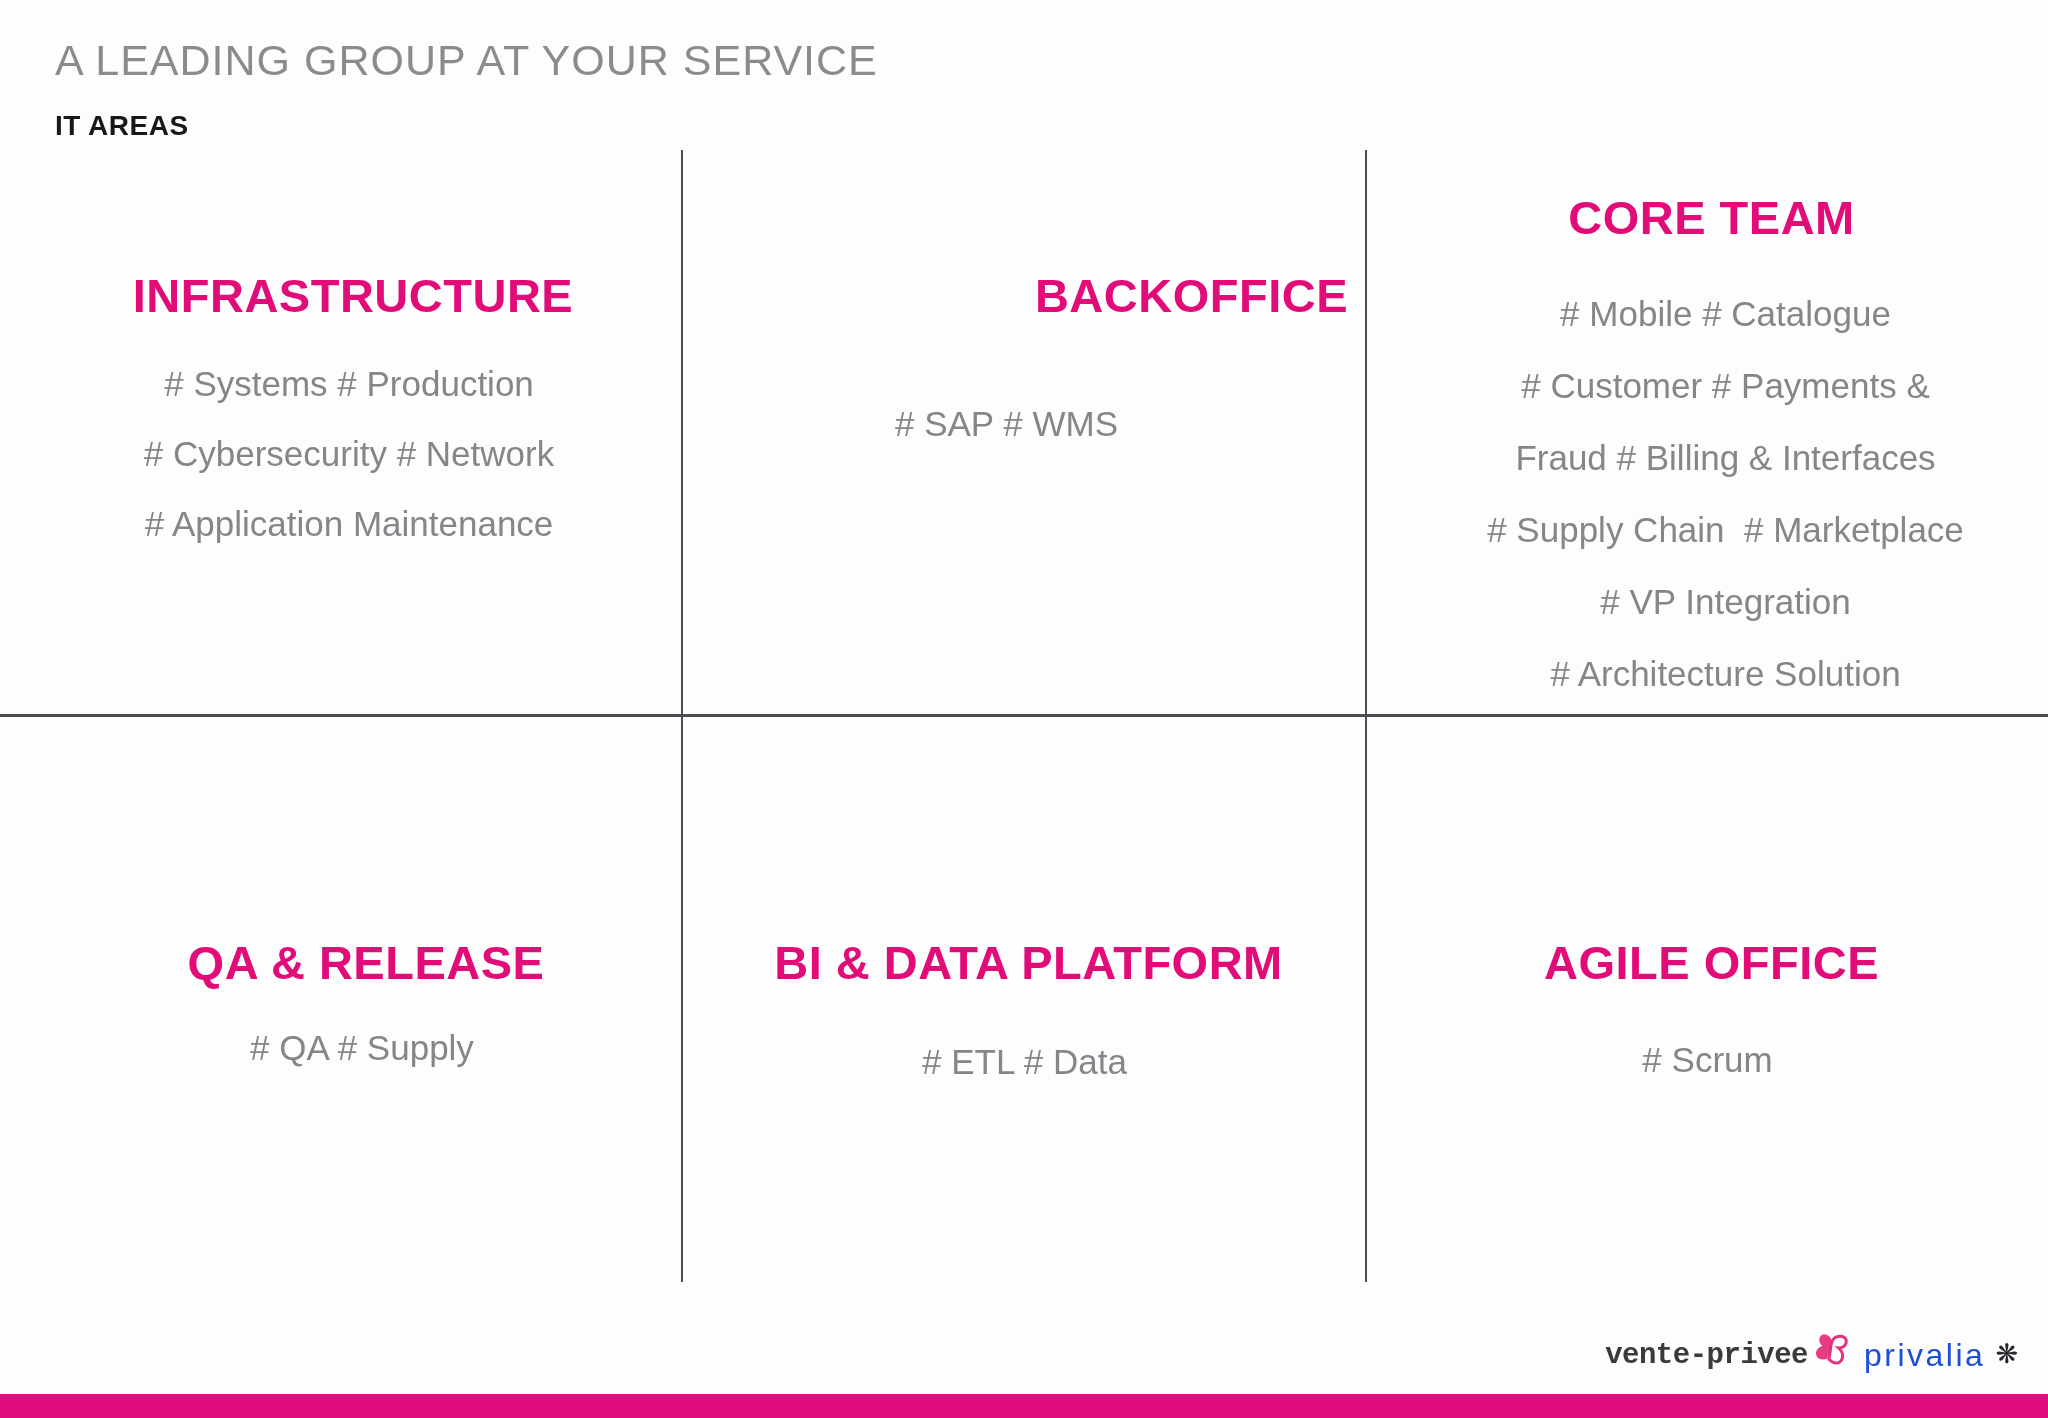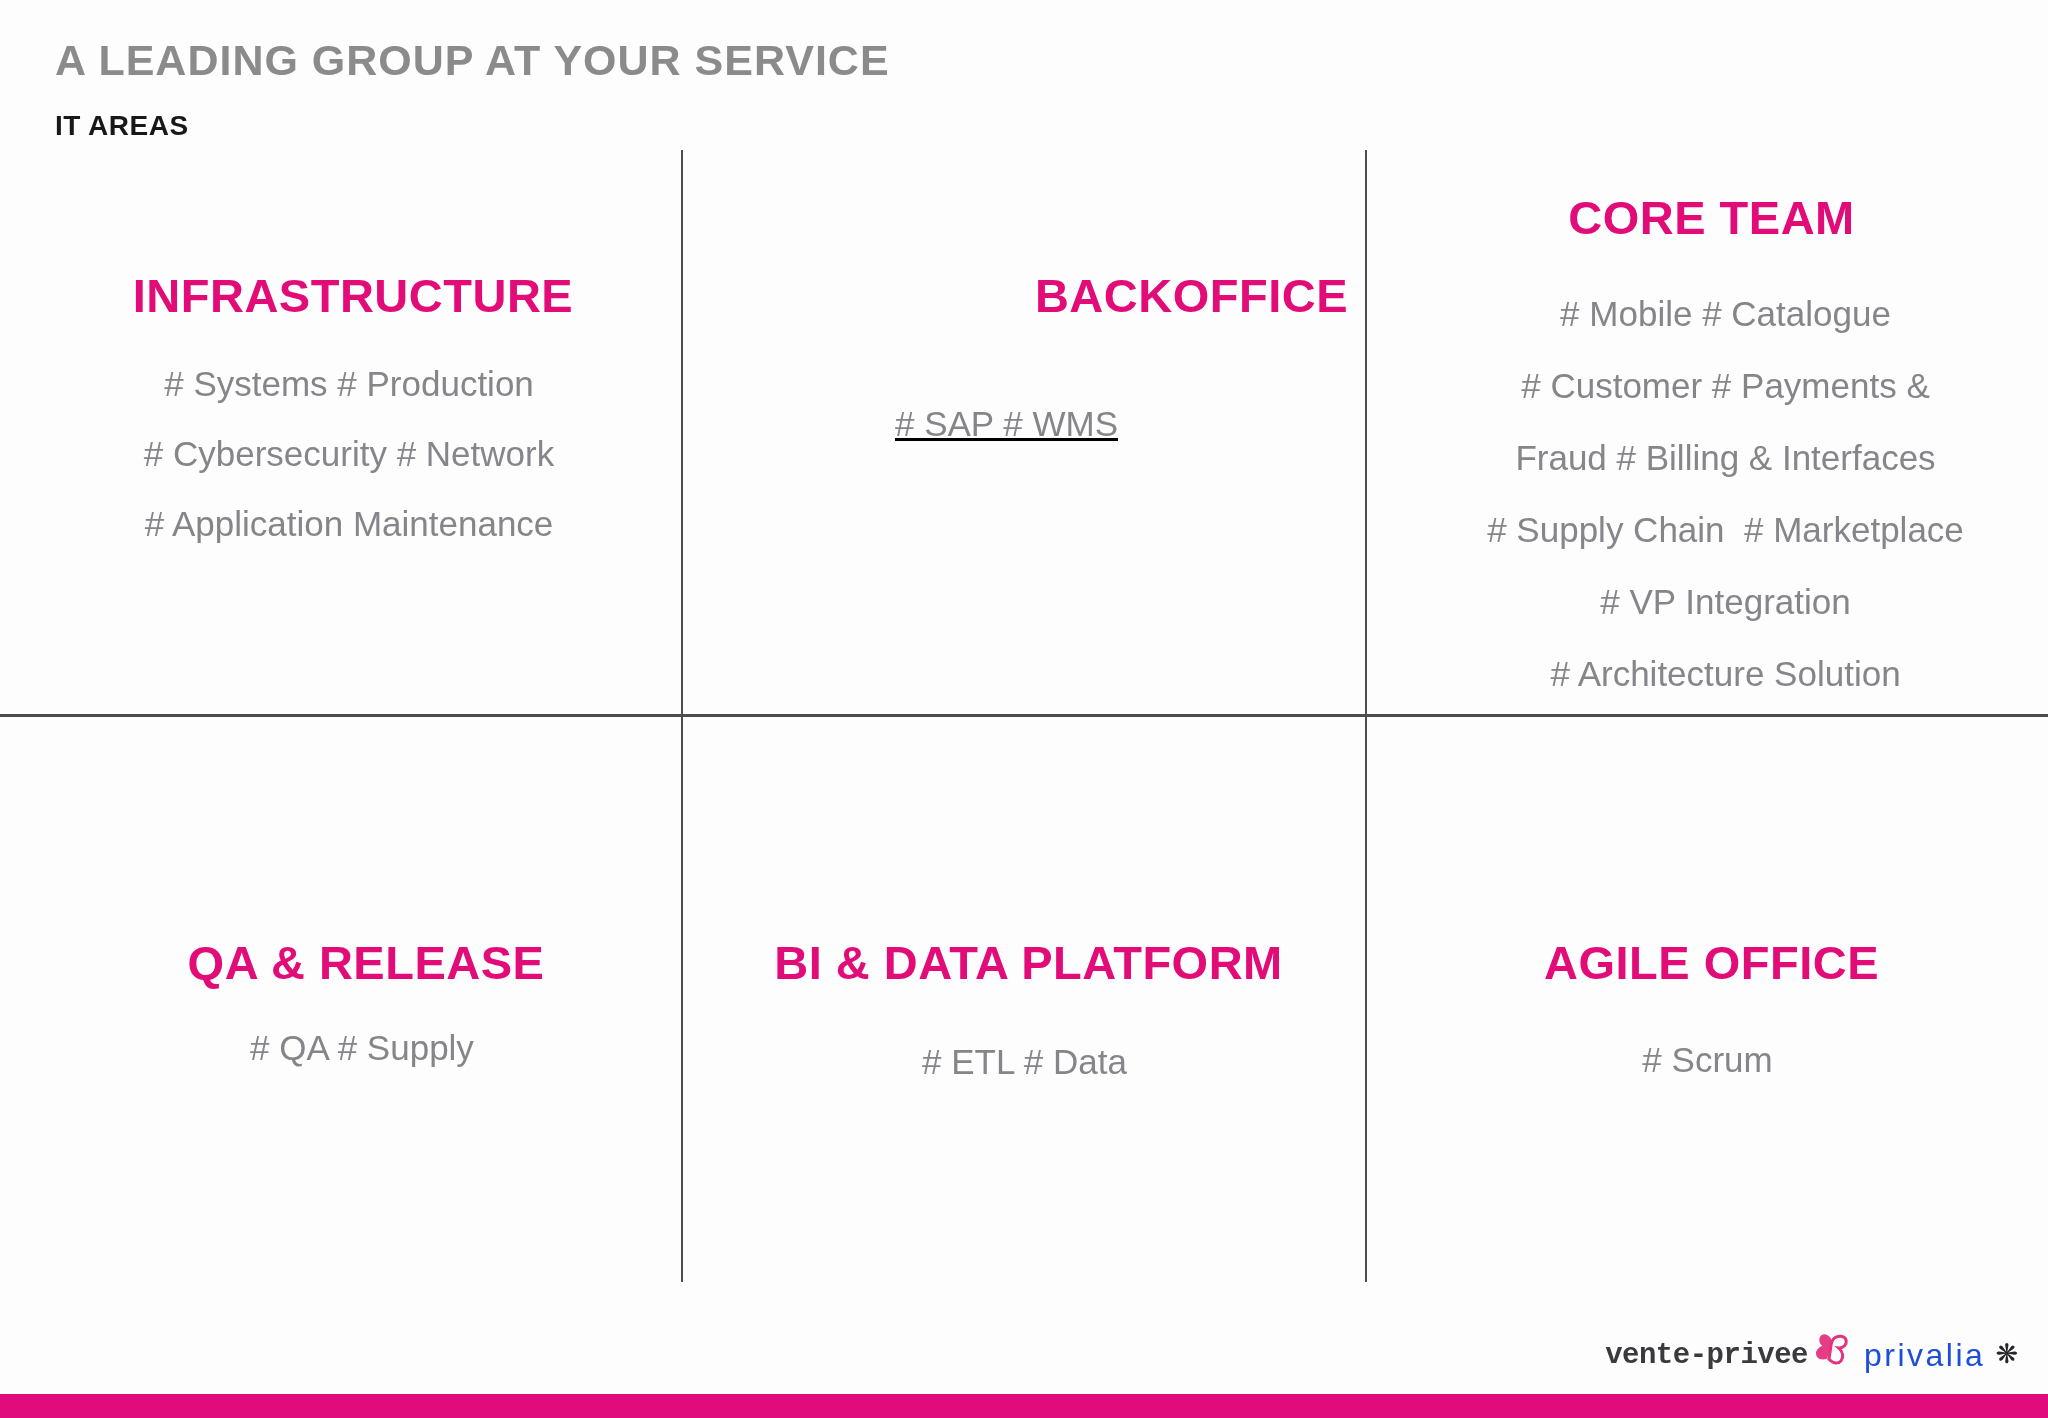--- a/index.html
+++ b/index.html
@@ -16,21 +16,21 @@
   .slide{
     position:relative;
     width:2048px;height:1418px;
     background:#fdfdfe;
     overflow:hidden;
     font-family:"Liberation Sans", sans-serif;
   }
   
   .header{position:absolute;left:55px;top:34px;}
   .title{
-    font-size:43px;line-height:52px;font-weight:700;
+    font-size:43px;line-height:52px;font-weight:400;
     color:var(--title-gray);letter-spacing:1px;
   }
   .subtitle{
     margin-top:24px;
     font-size:28px;line-height:32px;font-weight:600;
     color:var(--subtitle-color);letter-spacing:.5px;
   }
   
   .vline{position:absolute;top:150px;height:1132px;width:2px;background:var(--line-color);}
   .vline.v1{left:681px;}
@@ -50,21 +50,21 @@
     font-size:47px;line-height:56px;font-weight:700;
     color:var(--accent-pink);letter-spacing:.5px;padding-left:8px;
   }
   .cell-line{
     font-size:35px;line-height:70px;font-weight:400;
     color:var(--body-gray);white-space:pre-wrap;
   }
   .pt-infra .cell-title{padding-top:128px;}
   .pt-infra .body{margin-top:25px;}
   .pt-back .cell-title{padding-top:128px;text-align:right;}
-  .pt-back .body{margin-top:65px;text-decoration:underline;}
+  .pt-back .body{margin-top:65px;}
   .pt-core .cell-title{padding-top:50px;}
   .pt-core .body{margin-top:32px;padding-left:36px;}
   .pt-core .cell-line{line-height:72px;}
   .pt-bottom .cell-title{padding-top:218px;}
   .body-qa{margin-top:22px;}
   .body-bi{margin-top:36px;}
   .body-agile{margin-top:34px;}
   
   .footer{
     position:absolute;top:1332px;right:30px;

